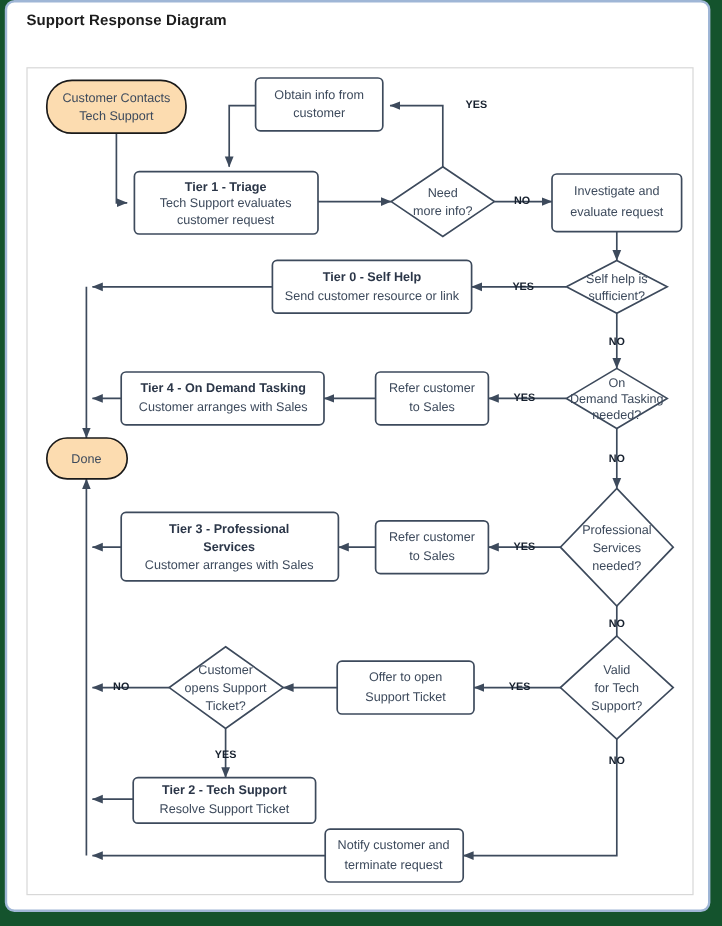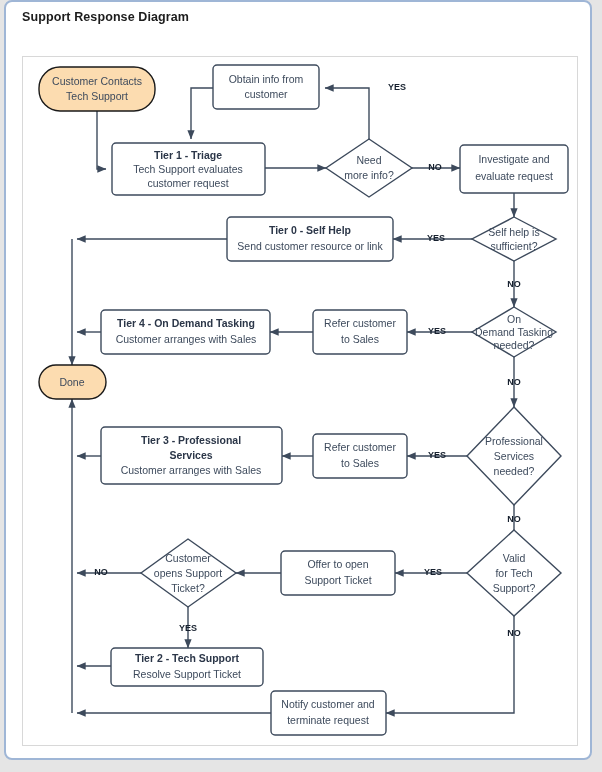--- a/index.html
+++ b/index.html
@@ -7,21 +7,21 @@
     margin: 0;
     padding: 0;
     background: #000000;
     font-family: "Liberation Sans", sans-serif;
   }
   #page {
     position: relative;
     width: 602px;
     height: 772px;
     overflow: hidden;
-    background: #e5e5e5;
+    background: #14532d;
   }
   
   .card {
     position: absolute;
     left: 4px;
     top: 0px;
     width: 588px;
     height: 760px;
     background: #ffffff;
     border: 2px solid #9fb6d6;

